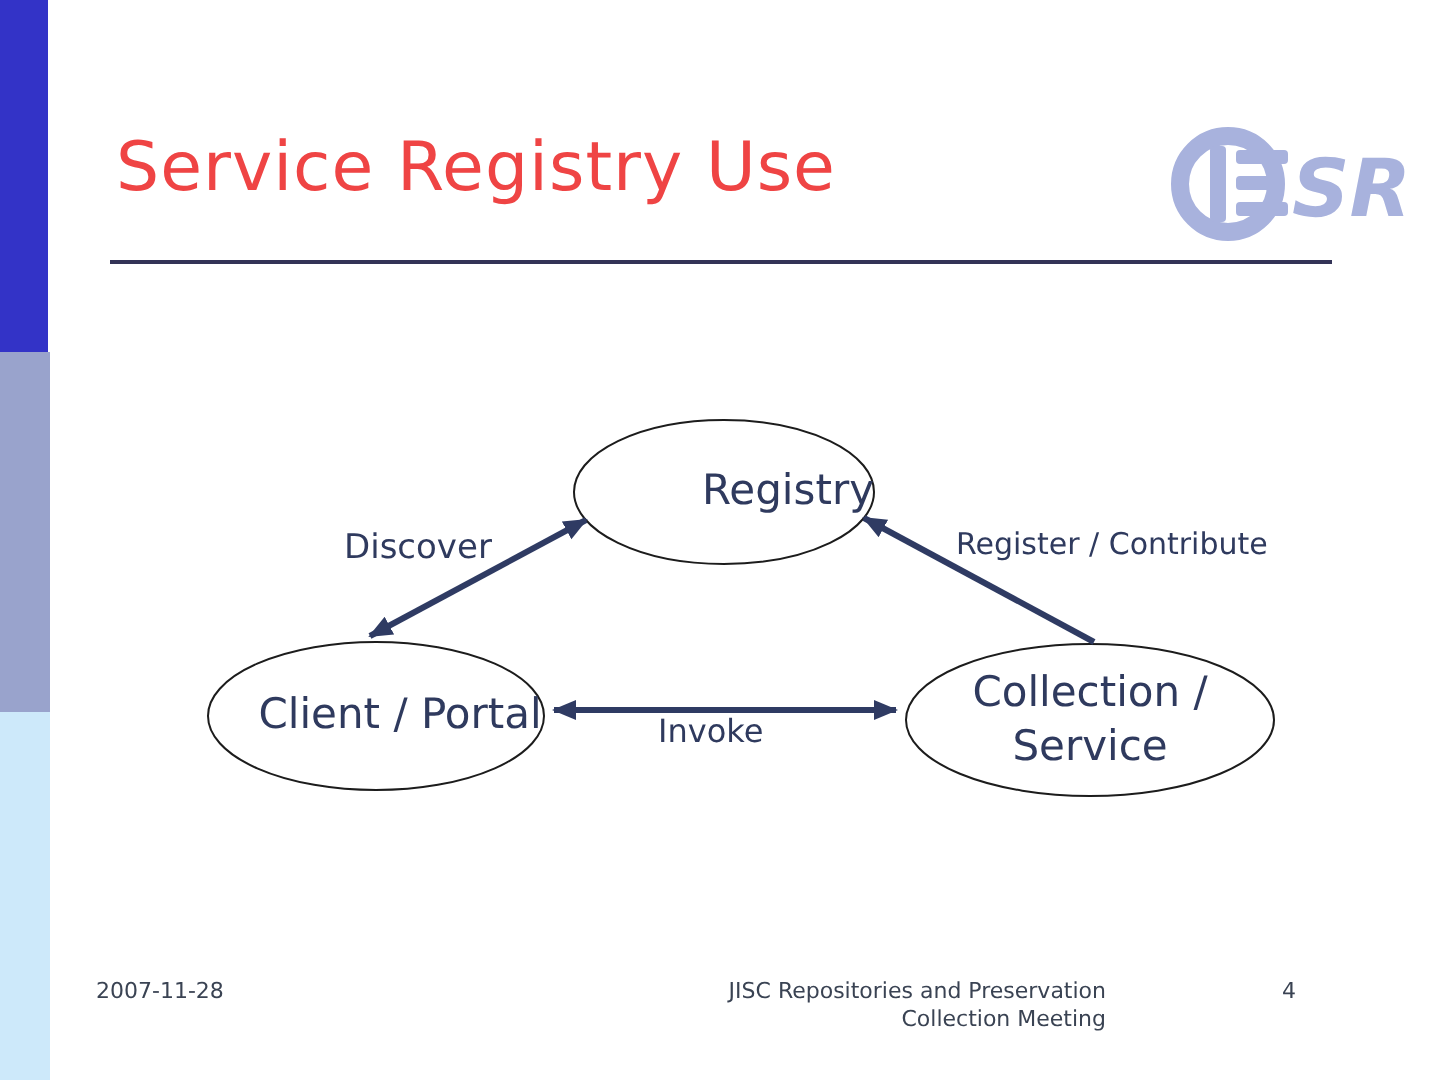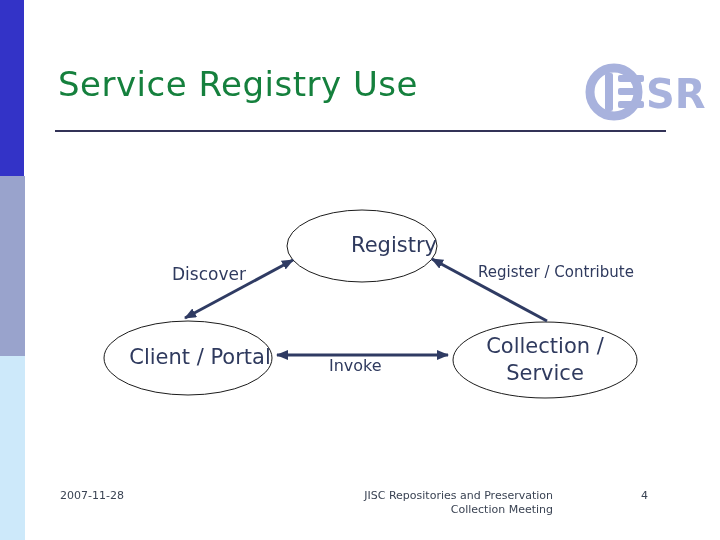--- a/index.html
+++ b/index.html
@@ -9,40 +9,40 @@
   }
   
   .bar{position:absolute;left:0;}
   .bar-top{top:0;width:24px;height:176px;background:#3333C7;}
   .bar-mid{top:176px;width:25px;height:180px;background:#99A3CC;}
   .bar-bottom{top:356px;width:25px;height:184px;background:#CDE9FA;}
   
   .title{
     position:absolute;left:58px;top:64px;margin:0;
     font-size:34px;font-weight:400;letter-spacing:0.5px;
-    color:#15803d;white-space:nowrap;
+    color:#ef4444;white-space:nowrap;
   }
   .rule{position:absolute;left:55px;top:130px;width:611px;height:2px;background:#333357;}
   
-  .logo{position:absolute;left:580px;top:62px;width:135px;height:60px;}
+  .logo{position:absolute;left:580px;top:62px;width:135px;height:60px;font-style:italic;}
   
   .diagram-svg{position:absolute;left:0;top:0;width:720px;height:540px;pointer-events:none;}
   
   .node-label{
     position:absolute;text-align:center;color:#2F3A5E;font-size:21px;line-height:27px;white-space:nowrap;
   }
   .node-registry{left:287px;top:232px;width:150px;text-align:right;}
   .node-client{left:104px;top:344px;width:168px;padding-left:12px;}
   .node-collection{left:453px;top:333px;width:184px;}
   .edge-label{position:absolute;color:#2F3A5E;white-space:nowrap;}
   .edge-discover{left:172px;top:264px;font-size:17px;}
   .edge-register{left:478px;top:263px;font-size:15px;}
   .edge-invoke{left:329px;top:356px;font-size:16px;}
   
-  .footer-date{position:absolute;left:60px;top:489px;font-size:11px;color:#3A4353;}
+  .footer-date{position:absolute;left:48px;top:489px;font-size:11px;color:#3A4353;}
   .footer-center{position:absolute;left:253px;top:489px;width:300px;text-align:right;
                  font-size:11px;line-height:14px;color:#3A4353;}
   .footer-page{position:absolute;left:620px;top:489px;width:28px;text-align:right;
                font-size:11px;color:#3A4353;}
 </style>
 </head>
 <body>
 
 <div class="slide">
 

